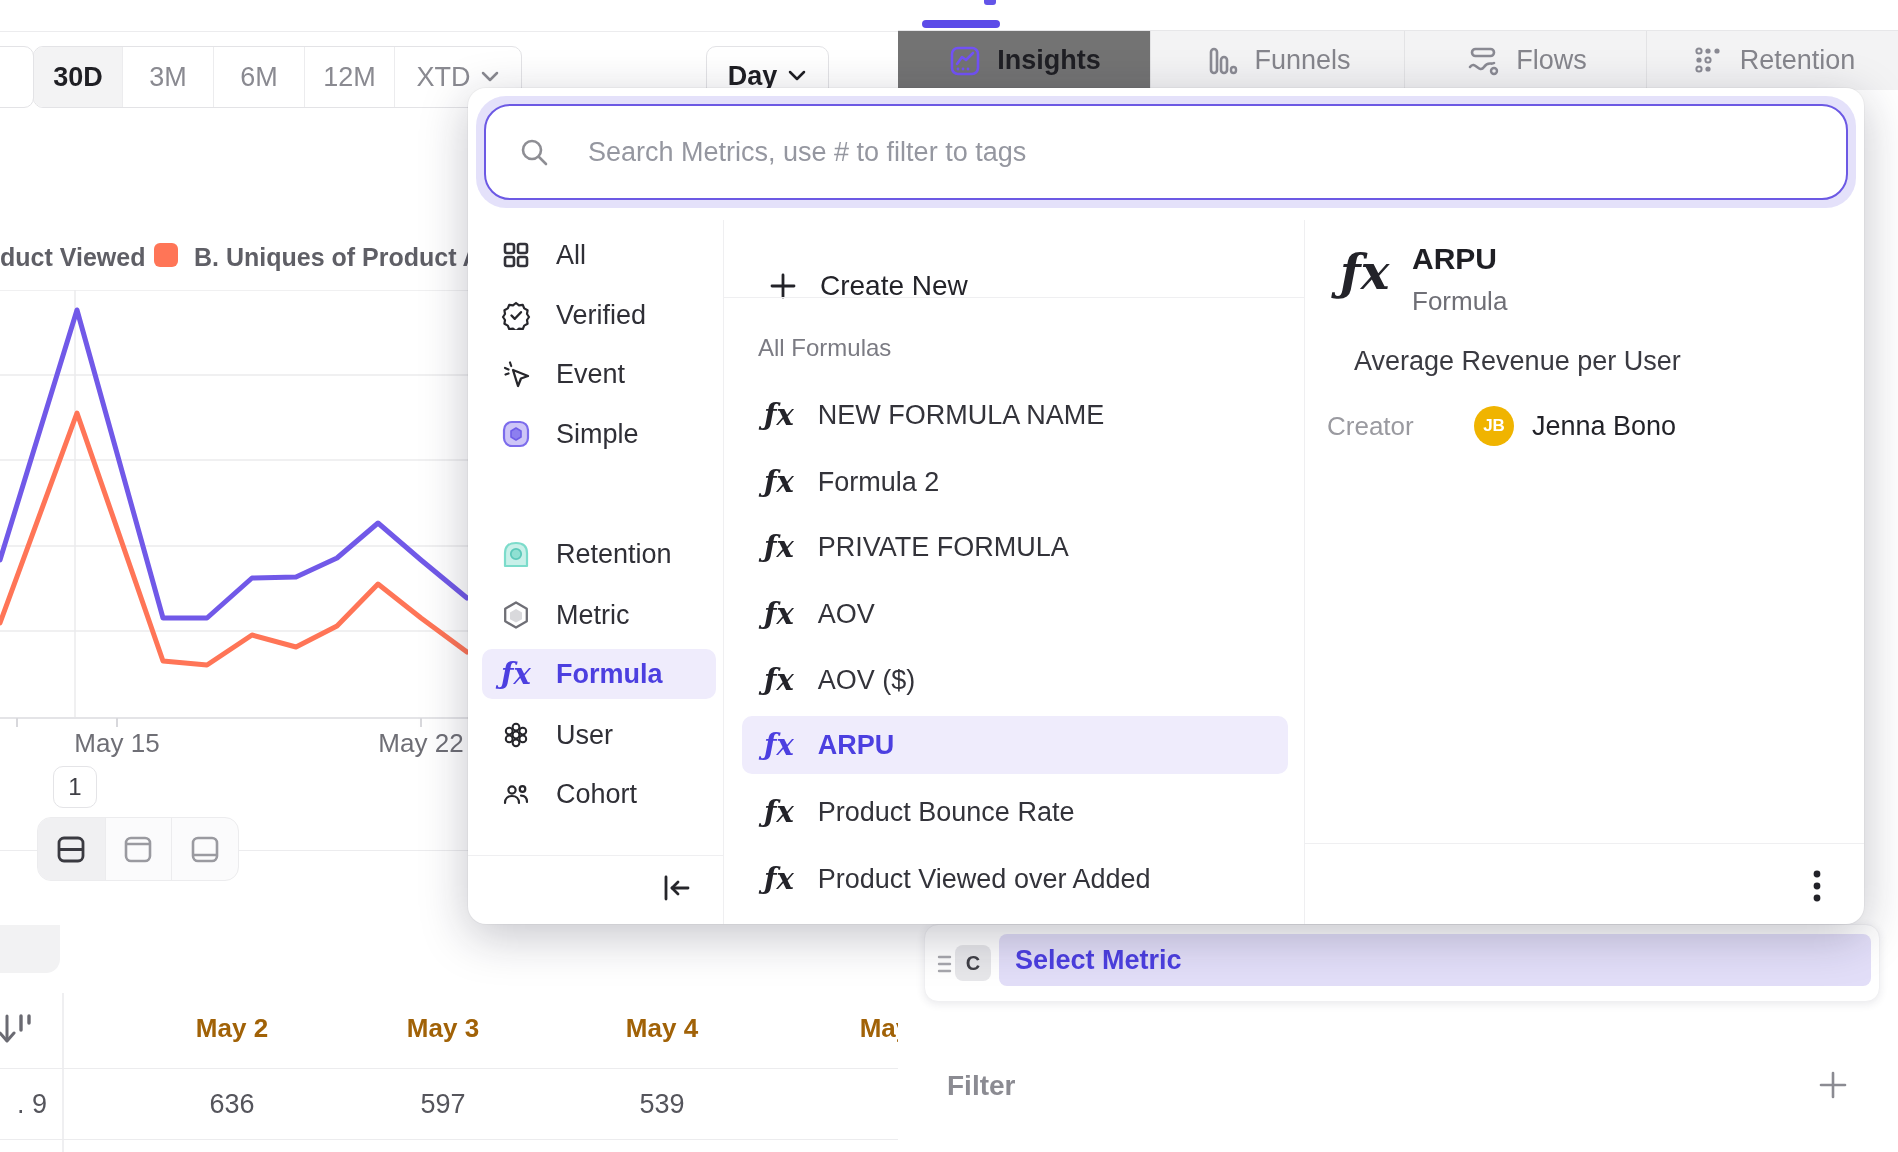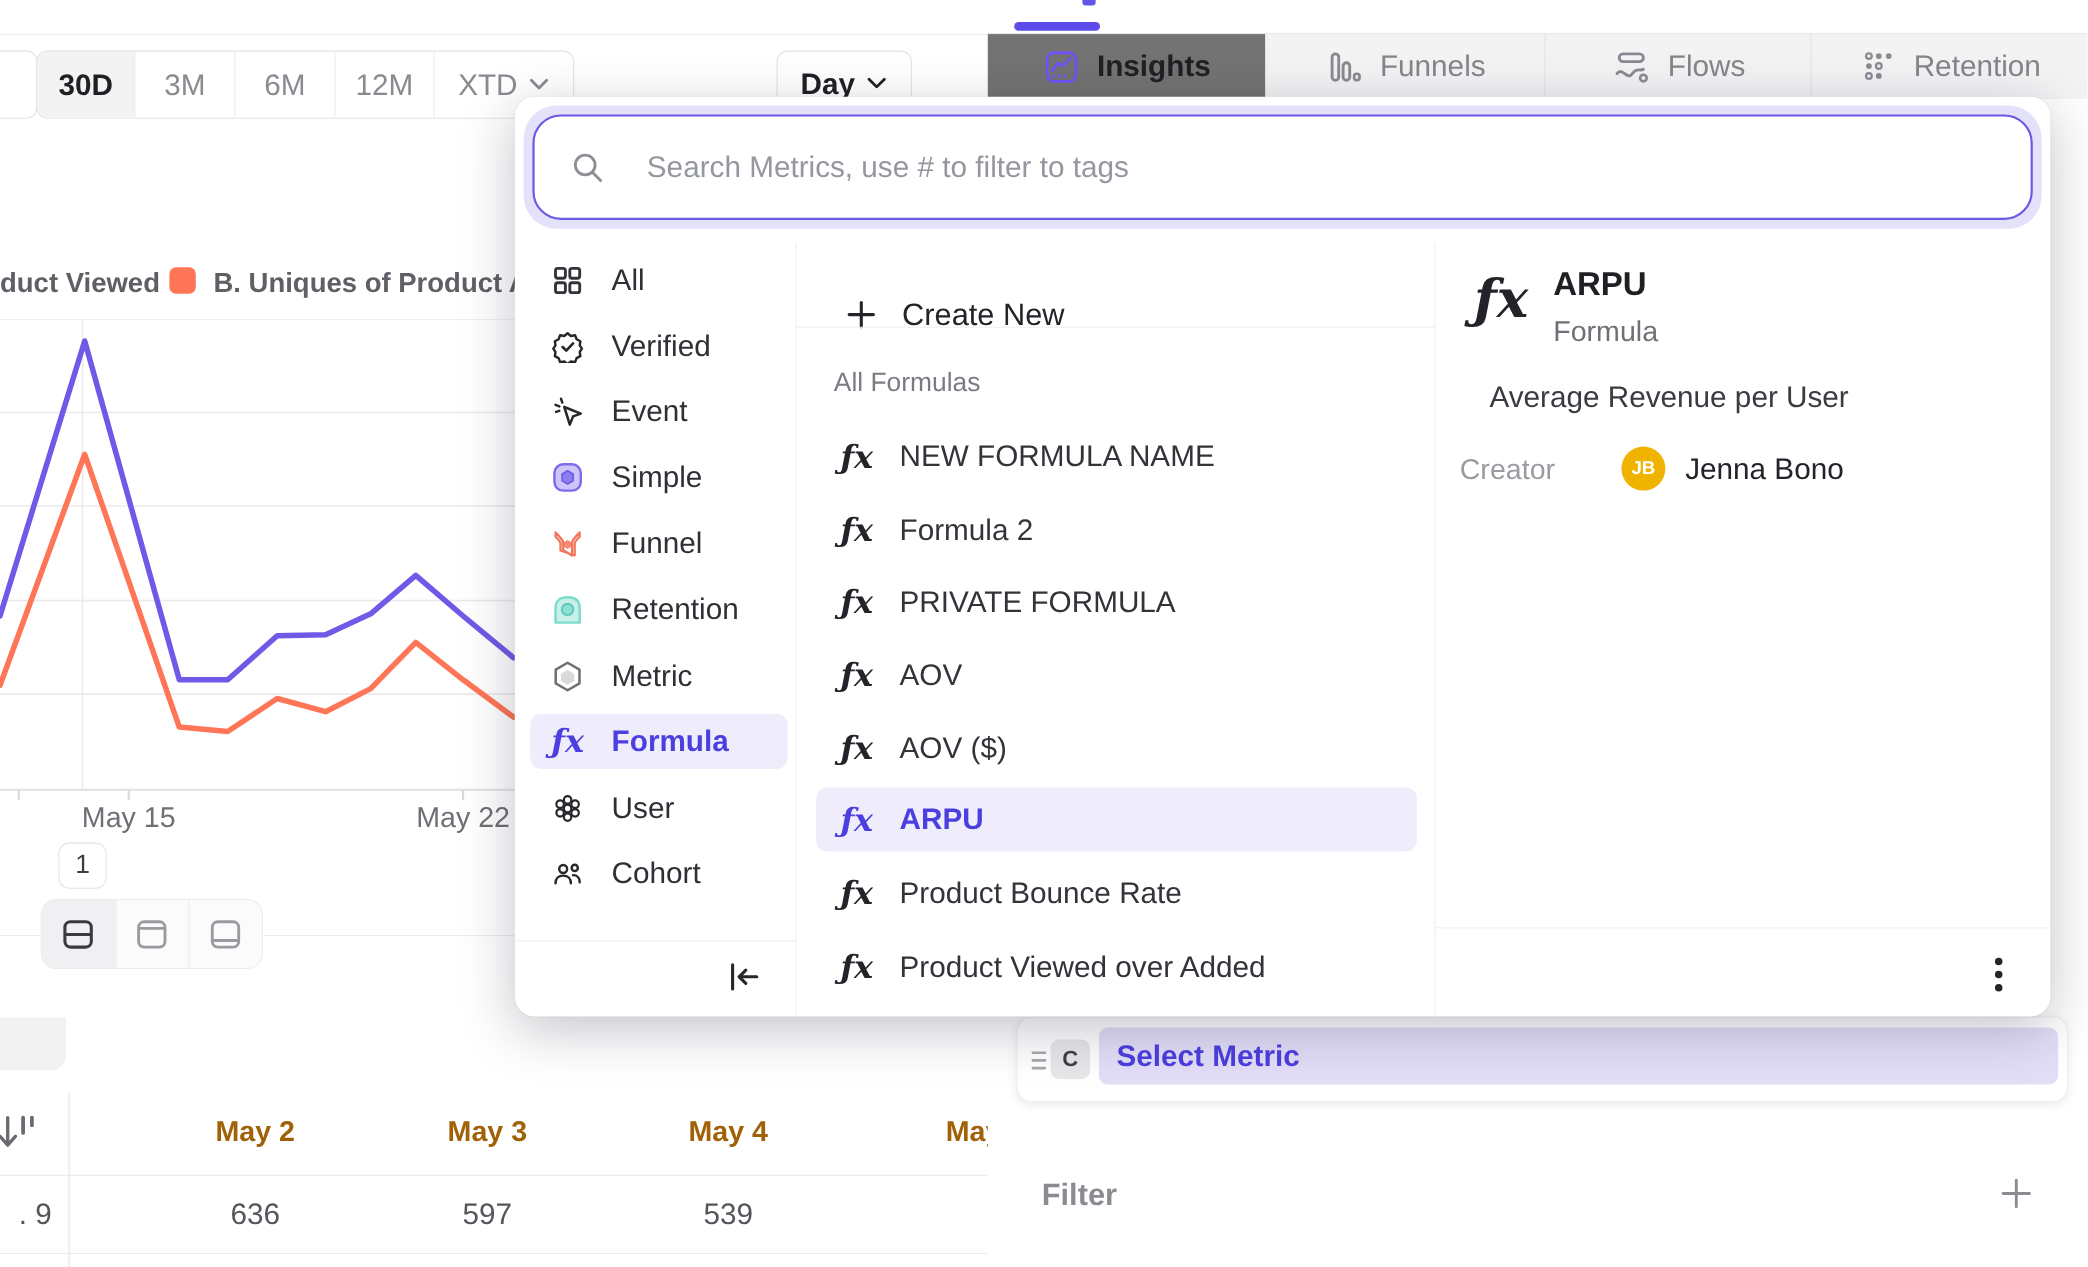--- a/index.html
+++ b/index.html
@@ -286,29 +286,20 @@
     </div>
     <div class="cat-item" style="top:321px">
       <span class="ci">
         <svg width="30" height="30" viewBox="0 0 30 30">
             <rect x="3" y="3" width="24" height="24" rx="8" fill="#CDC5F7" stroke="#7C6CEC" stroke-width="2.2"></rect>
             <path d="M15,9 l5,3 v6 l-5,3 -5,-3 v-6 z" fill="#8D7FEF" stroke="#6F5DE8" stroke-width="1.6" stroke-linejoin="round"></path>
           </svg>
       </span>
       <span>Simple</span>
     </div>
-    <div class="cat-item" style="top:381px">
-      <span class="ci">
-        <svg width="30" height="30" viewBox="0 0 30 30">
-            <path d="M4,5 C8,9 11,12 11,14 L11,21 L19,26 L19,14 C19,12 22,9 26,5 L26,9 C23,12 21.5,13.5 21.5,15 L21.5,26 L8.5,21.5 L8.5,15 C8.5,13.5 7,12 4,9 Z" fill="#FAD7CD" stroke="#F3765B" stroke-width="2" stroke-linejoin="round"></path>
-            <path d="M15,12 l3.4,2 v4 l-3.4,2 -3.4,-2 v-4 z" fill="#F3765B" opacity="0.85"></path>
-          </svg>
-      </span>
-      <span>Funnel</span>
-    </div>
     <div class="cat-item" style="top:441px">
       <span class="ci">
         <svg width="30" height="30" viewBox="0 0 30 30">
             <path d="M4,27 L4,14 Q4,4 15,4 Q26,4 26,14 L26,27 Z" fill="#C8F0E9" stroke="#7CDCCB" stroke-width="2.2" stroke-linejoin="round"></path>
             <circle cx="15" cy="15" r="5.2" fill="#8FE0D2" stroke="#5CC9BA" stroke-width="1.8"></circle>
           </svg>
       </span>
       <span>Retention</span>
     </div>
     <div class="cat-item" style="top:502px">

